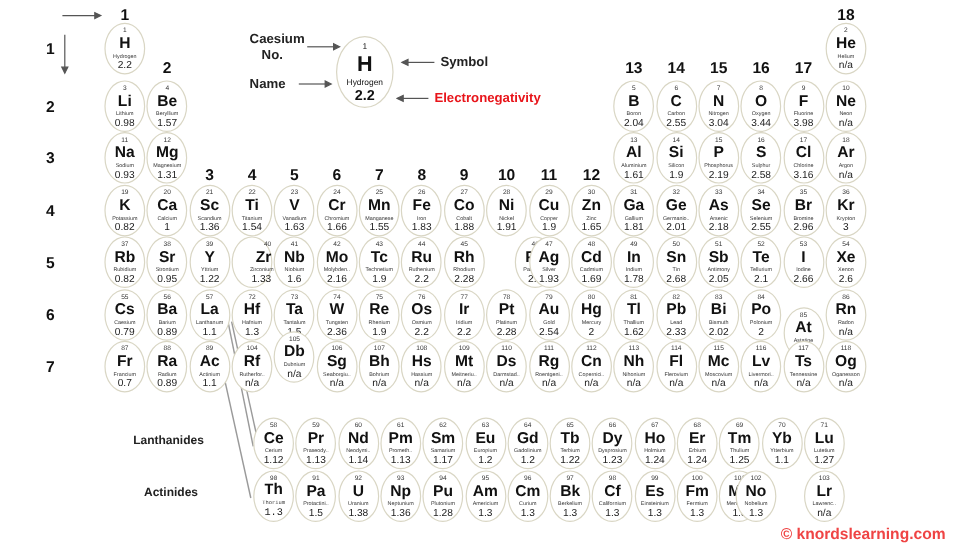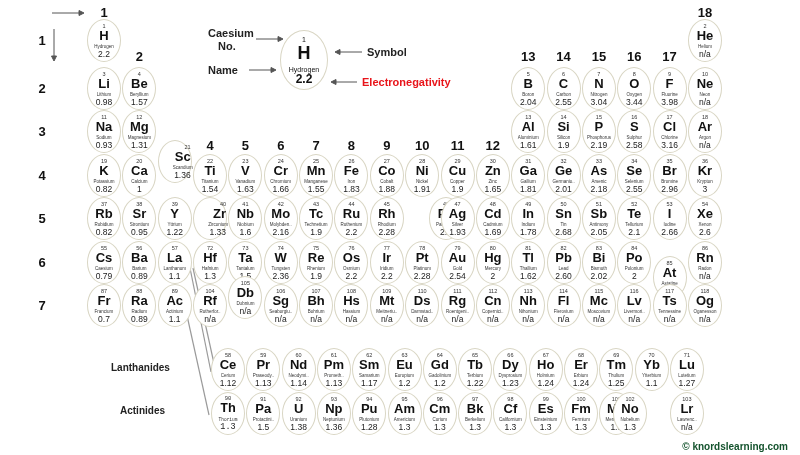--- a/index.html
+++ b/index.html
@@ -15,21 +15,21 @@
   .grp { position:absolute; font-size:13px; font-weight:bold; width:30px; text-align:center; line-height:14px; color:#111; }
   .per { position:absolute; font-size:13px; font-weight:bold; width:20px; text-align:center; line-height:14px; color:#111; }
   .series-label { position:absolute; font-size:10px; font-weight:bold; color:#222; }
   .legend-text { position:absolute; font-size:11px; font-weight:bold; color:#222; line-height:12px; }
   .legend-red { color:#e8141a; }
   .legend-el { position:absolute; width:48px; height:60px; box-sizing:border-box; border:1px solid #d9d6c4; border-radius:50%; text-align:center; }
   .legend-el .num { position:absolute; top:5px; left:0; right:0; font-size:7px; line-height:8px; }
   .legend-el .sym { position:absolute; top:12px; left:0; right:0; font-size:18px; font-weight:bold; line-height:20px; }
   .legend-el .name { position:absolute; top:35px; left:0; right:0; font-size:7px; line-height:8px; }
   .legend-el .en { position:absolute; top:42px; left:0; right:0; font-size:12px; font-weight:bold; line-height:13px; }
-  .footer { position:absolute; right:12px; bottom:3px; font-size:10px; font-weight:bold; color:#14532d; }
+  .footer { position:absolute; right:12px; bottom:3px; font-size:13px; font-weight:bold; color:#ef4444; }
   svg.overlay { position:absolute; left:0; top:0; width:800px; height:455px; pointer-events:none; }
 </style>
 </head>
 <body>
 
 <svg class="overlay" viewBox="0 0 800 455">
   <g stroke="#555" stroke-width="1" fill="#555">
 
     <line x1="52" y1="13" x2="82" y2="13"></line>
     <polygon points="84,13 79,10.5 79,15.5"></polygon>
@@ -212,21 +212,21 @@
       <div class="sym">K</div>
       <div class="name">Potassium</div>
       <div class="en">0.82</div>
     </div>
     <div class="el" style="left: 122.35px; top: 154px;">
       <div class="num">20</div>
       <div class="sym">Ca</div>
       <div class="name">Calcium</div>
       <div class="en">1</div>
     </div>
-    <div class="el" style="left: 157.7px; top: 140px; text-align: right;">
+    <div class="el" style="left: 157.7px; top: 154px;">
       <div class="num">21</div>
       <div class="sym">Sc</div>
       <div class="name">Scandium</div>
       <div class="en">1.36</div>
     </div>
     <div class="el" style="left: 193.05px; top: 154px;">
       <div class="num">22</div>
       <div class="sym">Ti</div>
       <div class="name">Titanium</div>
       <div class="en">1.54</div>
@@ -498,21 +498,21 @@
     <div class="el" style="left: 511.2px; top: 241px;">
       <div class="num">81</div>
       <div class="sym">Tl</div>
       <div class="name">Thallium</div>
       <div class="en">1.62</div>
     </div>
     <div class="el" style="left: 546.55px; top: 241px;">
       <div class="num">82</div>
       <div class="sym">Pb</div>
       <div class="name">Lead</div>
-      <div class="en">2.60</div>
+      <div class="en">2.33</div>
     </div>
     <div class="el" style="left: 581.9px; top: 241px;">
       <div class="num">83</div>
       <div class="sym">Bi</div>
       <div class="name">Bismuth</div>
       <div class="en">2.02</div>
     </div>
     <div class="el" style="left: 617.25px; top: 241px;">
       <div class="num">84</div>
       <div class="sym">Po</div>

